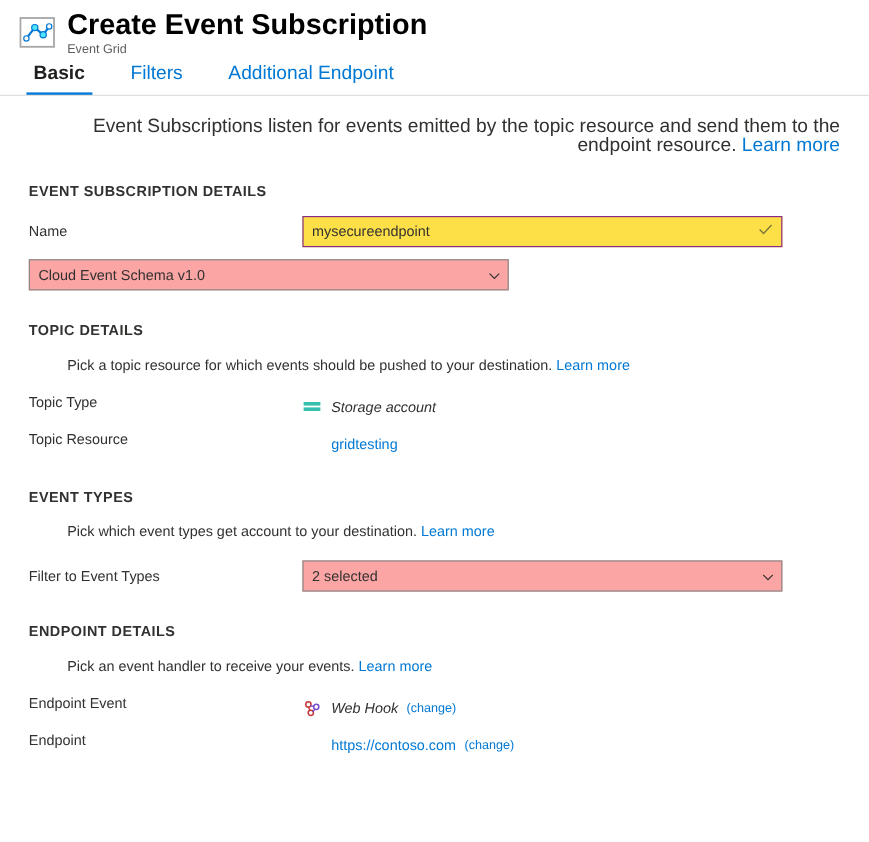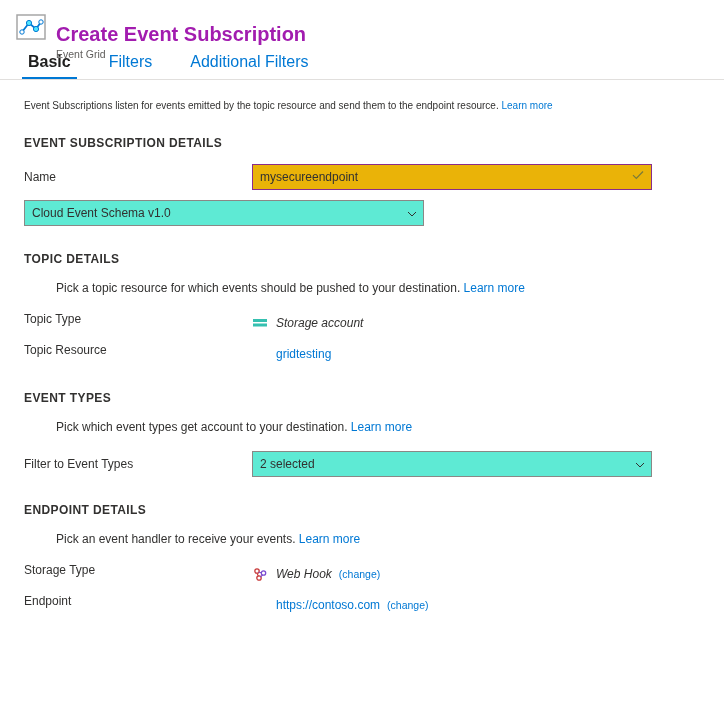--- a/index.html
+++ b/index.html
@@ -30,25 +30,24 @@
     margin-right: 10px;
     margin-top: 2px;
     flex: 0 0 auto;
   }
   .header-text {
     display: flex;
     flex-direction: column;
     justify-content: center;
   }
   .header-title {
-    font-size: 20px;
+    font-size: 24px;
     font-weight: bold;
-    color: #a21caf;
+    color: #000000;
     line-height: 22px;
-    margin-top: 13px;
   }
   .header-sub {
     font-size: 10.5px;
     color: #605e5c;
     margin-top: 3px;
     line-height: 12px;
   }
 
   
   .tabbar {
@@ -71,24 +70,25 @@
     color: #201f1e;
     font-weight: bold;
     border-bottom: 2px solid #0078d4;
   }
 
   
   .content {
     padding: 18px 24px 0 24px;
   }
   .intro {
-    font-size: 10px;
+    font-size: 16px;
     color: #323130;
     margin-bottom: 22px;
     line-height: 16px;
+    text-align: right;
   }
   a.link {
     color: #0078d4;
     text-decoration: none;
     cursor: pointer;
   }
 
   .section-title {
     font-size: 12px;
     font-weight: bold;
@@ -126,37 +126,37 @@
   }
 
   input.textbox {
     width: 100%;
     height: 26px;
     border: 1px solid #8a2d8a;
     padding: 2px 26px 2px 7px;
     font-family: "Liberation Sans", sans-serif;
     font-size: 12px;
     color: #323130;
-    background: #eab308;
+    background: #fde047;
     outline: none;
   }
   .check-mark {
     position: absolute;
     right: 8px;
     top: 5px;
     width: 12px;
     height: 12px;
     pointer-events: none;
   }
 
   .select-box {
     width: 100%;
     height: 26px;
     border: 1px solid #8a8886;
-    background: #5eead4;
+    background: #fca5a5;
     display: flex;
     align-items: center;
     padding: 0 6px 0 7px;
     font-size: 12px;
     color: #323130;
     cursor: pointer;
     justify-content: space-between;
   }
   .chev {
     width: 10px;
@@ -207,21 +207,21 @@
   </span>
   <div class="header-text">
     <div class="header-title">Create Event Subscription</div>
     <div class="header-sub">Event Grid</div>
   </div>
 </div>
 
 <div class="tabbar">
   <div class="tab active">Basic</div>
   <div class="tab">Filters</div>
-  <div class="tab">Additional Filters</div>
+  <div class="tab">Additional Endpoint</div>
 </div>
 
 <div class="content">
 
   <div class="intro">
     <span>Event Subscriptions listen for events emitted by the topic resource and send them to the endpoint resource.</span>
     <a class="link">Learn more</a>
   </div>
 
   <div class="section">
@@ -305,21 +305,21 @@
   </div>
 
   <div class="section">
     <div class="section-title">ENDPOINT DETAILS</div>
     <div class="section-desc">
       <span>Pick an event handler to receive your events.</span>
       <a class="link">Learn more</a>
     </div>
 
     <div class="value-row">
-      <div class="field-label">Storage Type</div>
+      <div class="field-label">Endpoint Event</div>
       <div class="value-cell">
         <span class="value-icon">
           <svg width="16" height="16" viewBox="0 0 16 16">
             <circle cx="5" cy="5" r="2.2" fill="none" stroke="#c83b3b" stroke-width="1.3"></circle>
             <circle cx="11.5" cy="7" r="2.2" fill="none" stroke="#7a4bd0" stroke-width="1.3"></circle>
             <circle cx="7" cy="12" r="2.2" fill="none" stroke="#c83b3b" stroke-width="1.3"></circle>
             <path d="M6.6 6.3 L10 6.7" stroke="#7a4bd0" stroke-width="1.1" fill="none"></path>
             <path d="M5 7.2 L6.4 10.2" stroke="#c83b3b" stroke-width="1.1" fill="none"></path>
             <path d="M10.6 8.8 L8.4 11.2" stroke="#7a4bd0" stroke-width="1.1" fill="none"></path>
           </svg>

